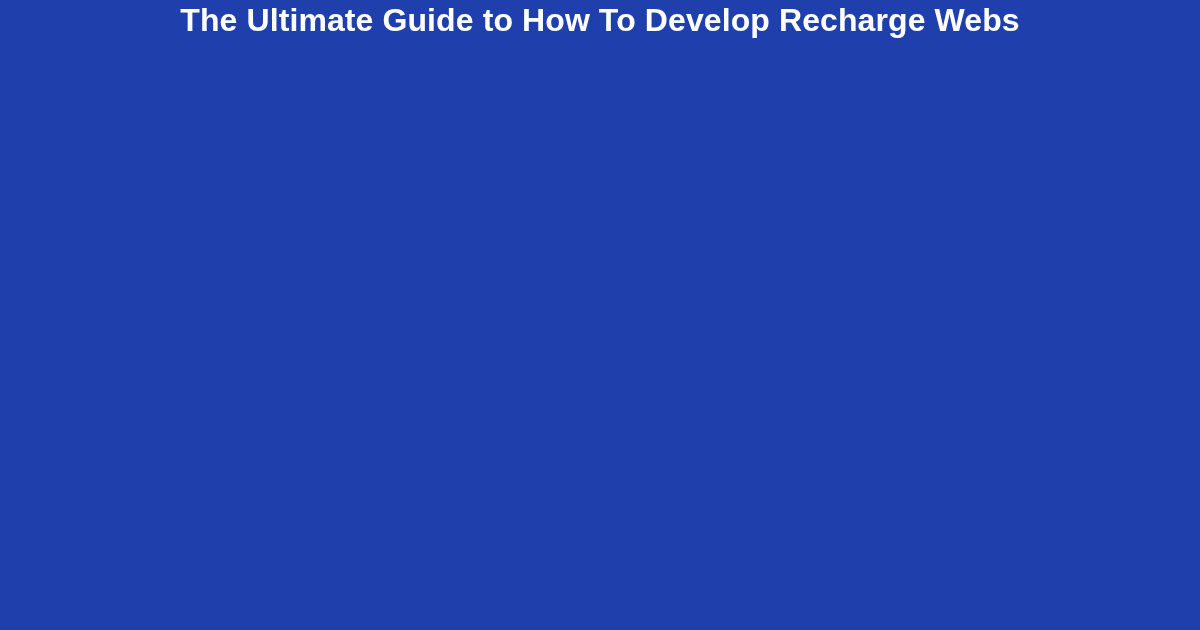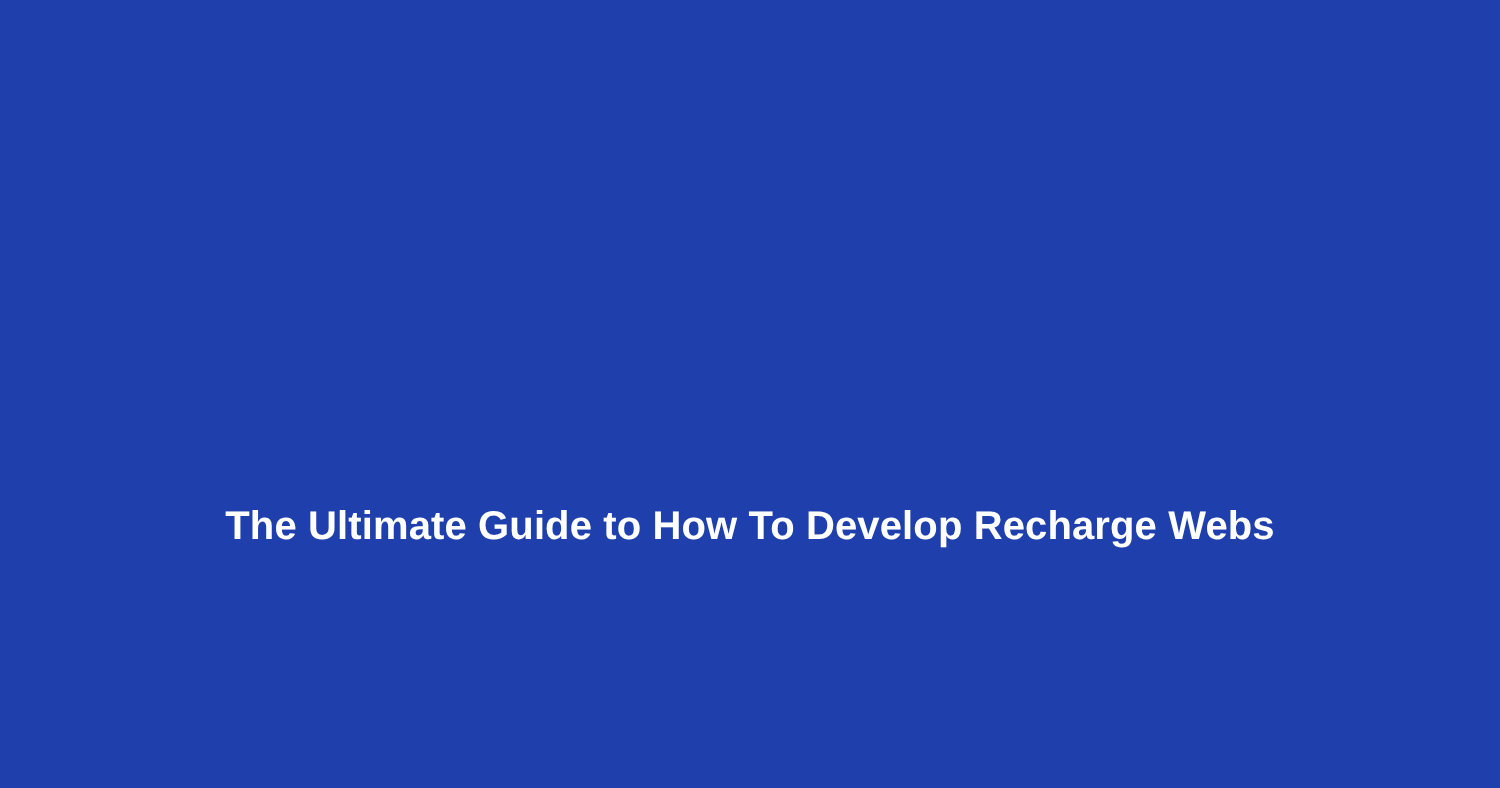--- a/index.html
+++ b/index.html
@@ -16,21 +16,21 @@
     background: #1f40ac;
   }
 
   .og-card {
     position: relative;
     box-sizing: border-box;
     width: 1200px;
     height: 442px;
     background-color: #1f40ac;
     display: flex;
-    align-items: flex-end;
+    align-items: flex-start;
     justify-content: center;
     text-align: center;
     padding: 0 80px;
   }
 
   .og-card-inner {
     display: block;
     width: 100%;
     max-width: 1040px;
   }

